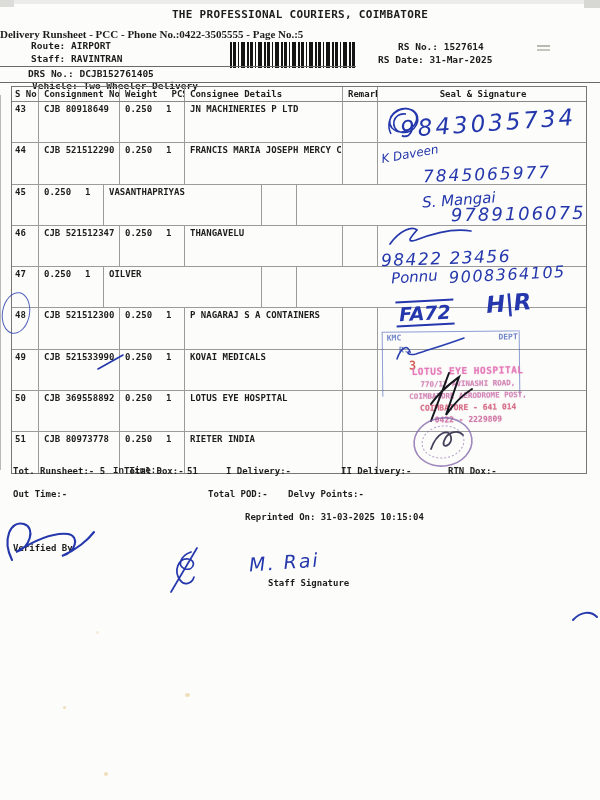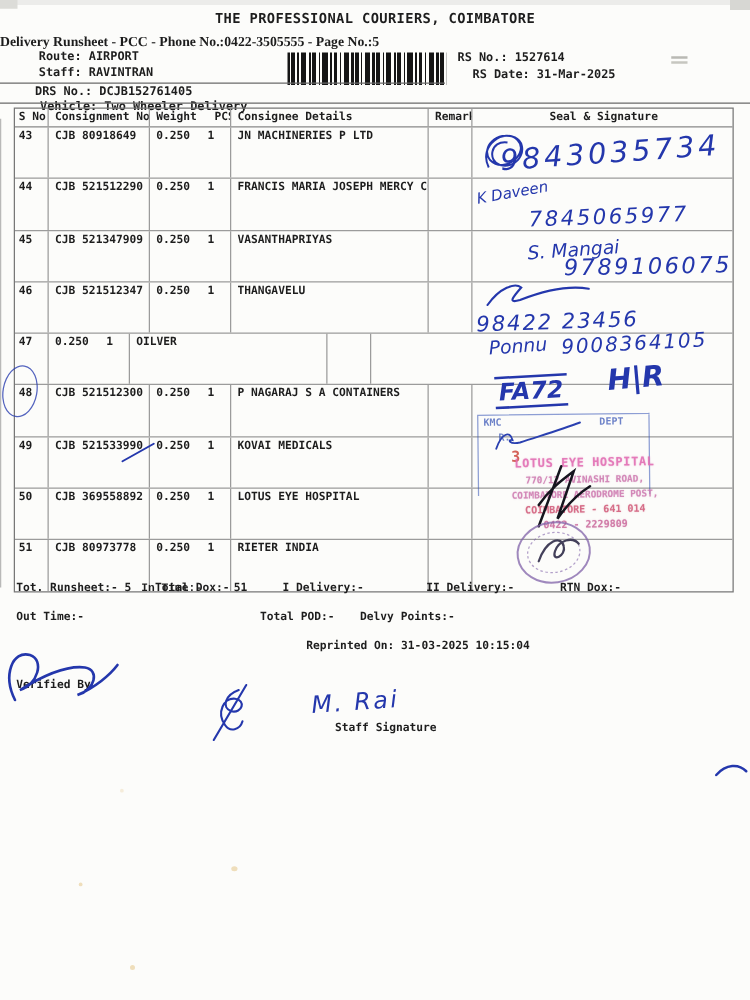--- a/index.html
+++ b/index.html
@@ -79,21 +79,21 @@
   <div class="mono title" style="left:0;top:8px;width:600px;text-align:center;">THE PROFESSIONAL COURIERS, COIMBATORE</div>
   <div class="mono sub" style="left:0;top:28px;width:600px;font-family:Liberation Serif, serif;">Delivery Runsheet - PCC - Phone No.:0422-3505555 - Page No.:5</div>
 
   <div class="mono meta" style="left:15px;top:40px;">Route: AIRPORT</div>
   <div class="mono meta" style="left:15px;top:53px;">Staff: RAVINTRAN</div>
   <div class="mono meta" style="left:12px;top:68px;">DRS No.: DCJB152761405</div>
   <div class="mono meta" style="left:16px;top:80px;">Vehicle: Two Wheeler Delivery</div>
 
   <div class="barcode"></div>
 
-  <div class="mono meta" style="left:350px;top:41px;">RS No.: 1527614</div>
+  <div class="mono meta" style="left:382px;top:41px;">RS No.: 1527614</div>
   <div class="mono meta" style="left:362px;top:54px;">RS Date: 31-Mar-2025</div>
 
   <div class="hline" style="left:0;top:66px;width:356px;"></div>
   <div class="hline" style="left:0;top:82px;width:600px;"></div>
 
   <div class="tbl">
     <div class="trh">
       <div class="td c1">S No</div>
       <div class="td c2">Consignment No</div>
       <div class="td c3">
@@ -122,21 +122,20 @@
       <div class="td c3">
           <span>0.250</span>
           <span class="pcs">1</span>
         </div>
       <div class="td c4">FRANCIS MARIA JOSEPH MERCY CON</div>
       <div class="td c5"></div>
       <div class="td c6"></div>
     </div>
     <div class="tr">
       <div class="td c1">45</div>
-      <div class="td c2">CJB 521347909</div>
       <div class="td c3">
           <span>0.250</span>
           <span class="pcs">1</span>
         </div>
       <div class="td c4">VASANTHAPRIYAS</div>
       <div class="td c5"></div>
       <div class="td c6"></div>
     </div>
     <div class="tr">
       <div class="td c1">46</div>
@@ -231,21 +230,21 @@
   <div class="hw" style="left:391px;top:268px;font-size:15px;transform:rotate(-4deg);">Ponnu</div>
   <div class="hw" style="left:449px;top:265px;font-size:16px;letter-spacing:1.5px;transform:rotate(-3deg);">9008364105</div>
   <div class="hw" style="left:396px;top:300px;font-size:19px;font-weight:bold;transform:rotate(-3deg);border-top:2px solid #2437ac;border-bottom:2px solid #2437ac;padding:0 3px;">FA72</div>
   <div class="hw" style="left:486px;top:290px;font-size:23px;font-weight:bold;transform:rotate(-5deg);">H|R</div>
   <div class="hw" style="left:249px;top:551px;font-size:19px;letter-spacing:2px;transform:rotate(-4deg);">M. Rai</div>
 
   <div class="circle48"></div>
 
   <div class="stamp49">
     <span style="left:4px;top:1px;">KMC</span>
-    <span style="right:20px;top:1px;">DEPT</span>
+    <span style="right:1px;top:1px;">DEPT</span>
     <span style="left:16px;top:13px;">R.</span>
     <span class="red3" style="left:26px;top:26px;">3</span>
   </div>
 
   <div class="stamp50">
     <div class="l1">LOTUS EYE HOSPITAL</div>
     <div class="l2">770/12 AVINASHI ROAD,</div>
     <div class="l3">COIMBATORE AERODROME POST,</div>
     <div class="l4">COIMBATORE - 641 014</div>
     <div class="l5">0422 - 2229809</div>

